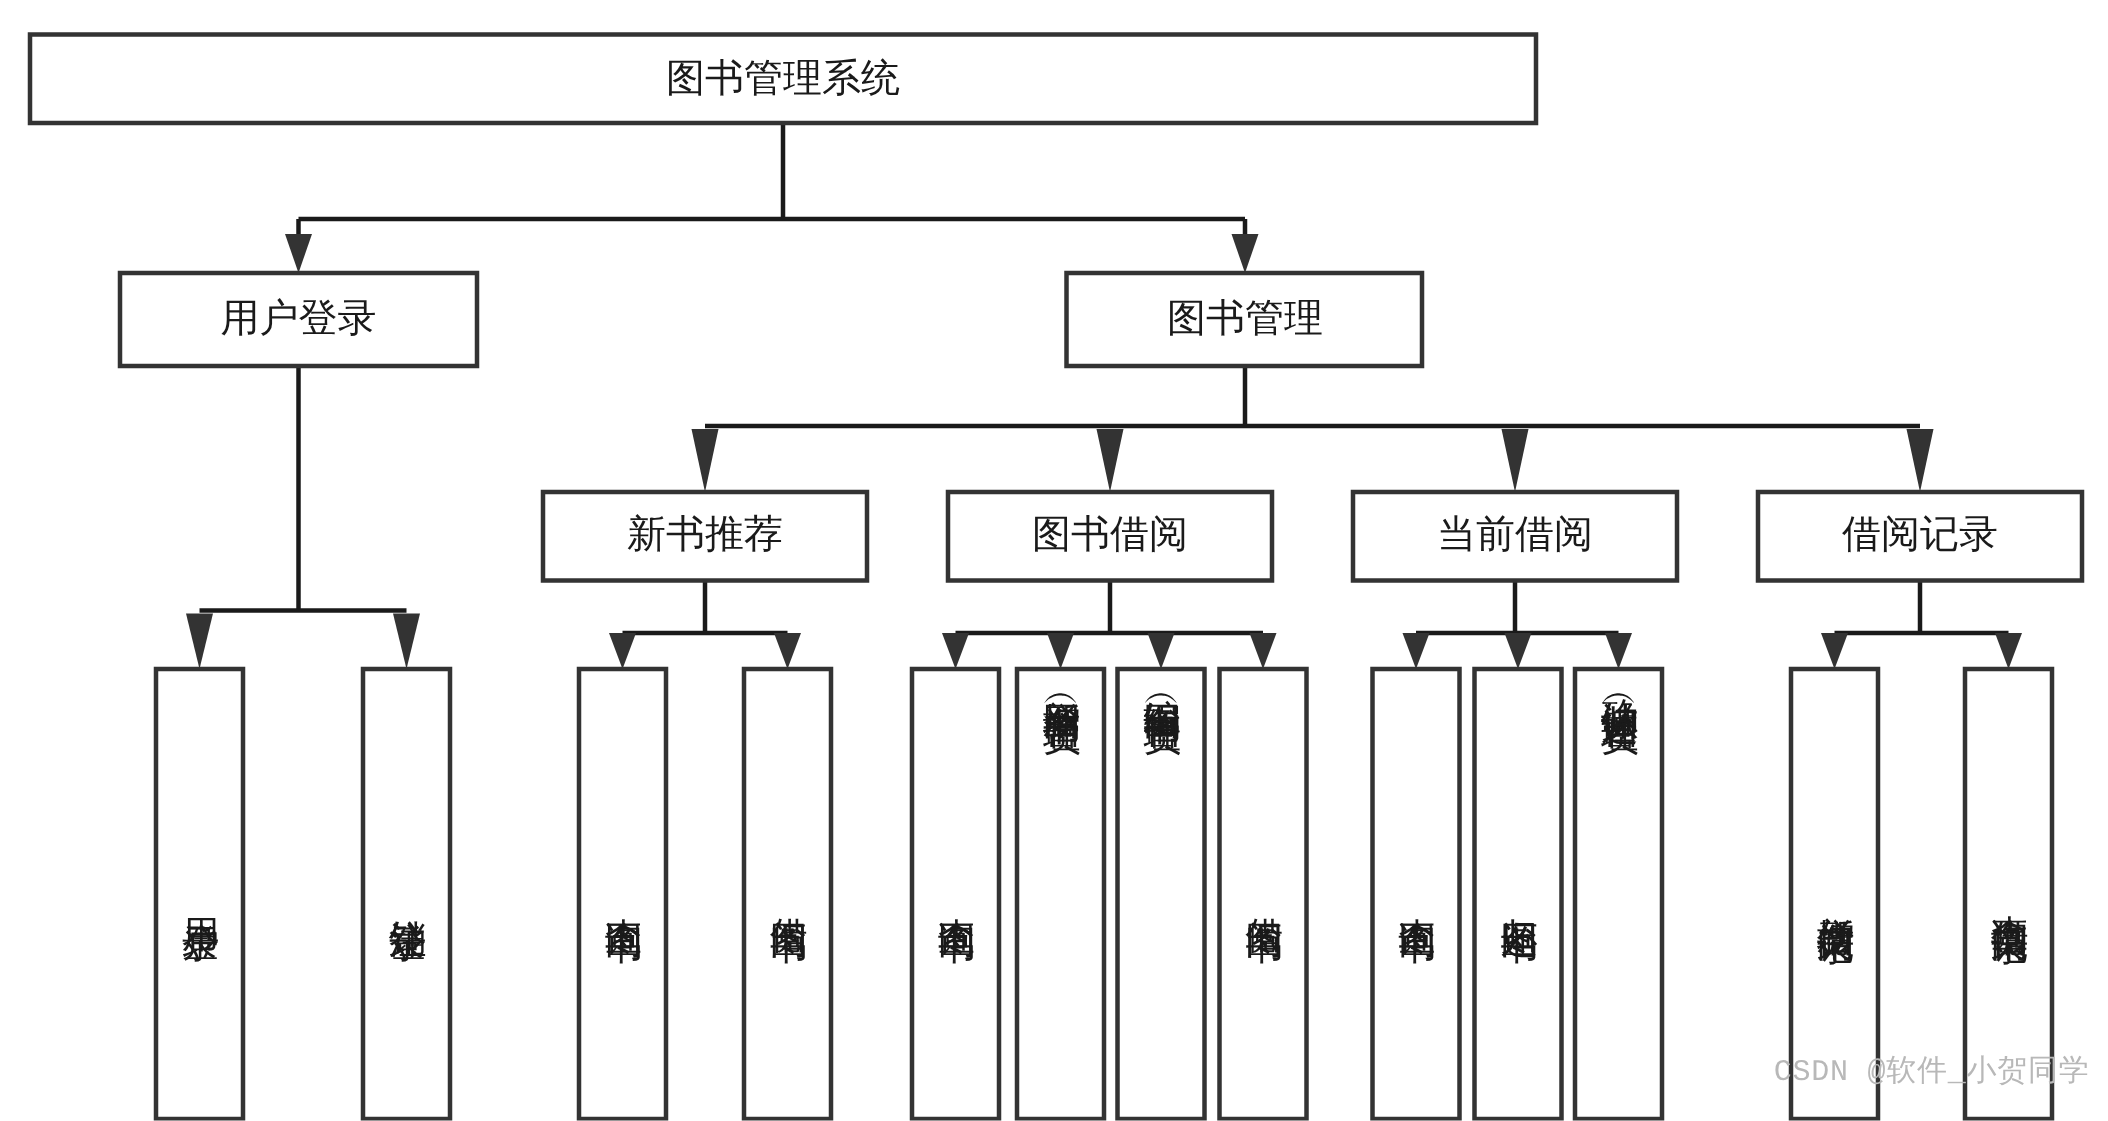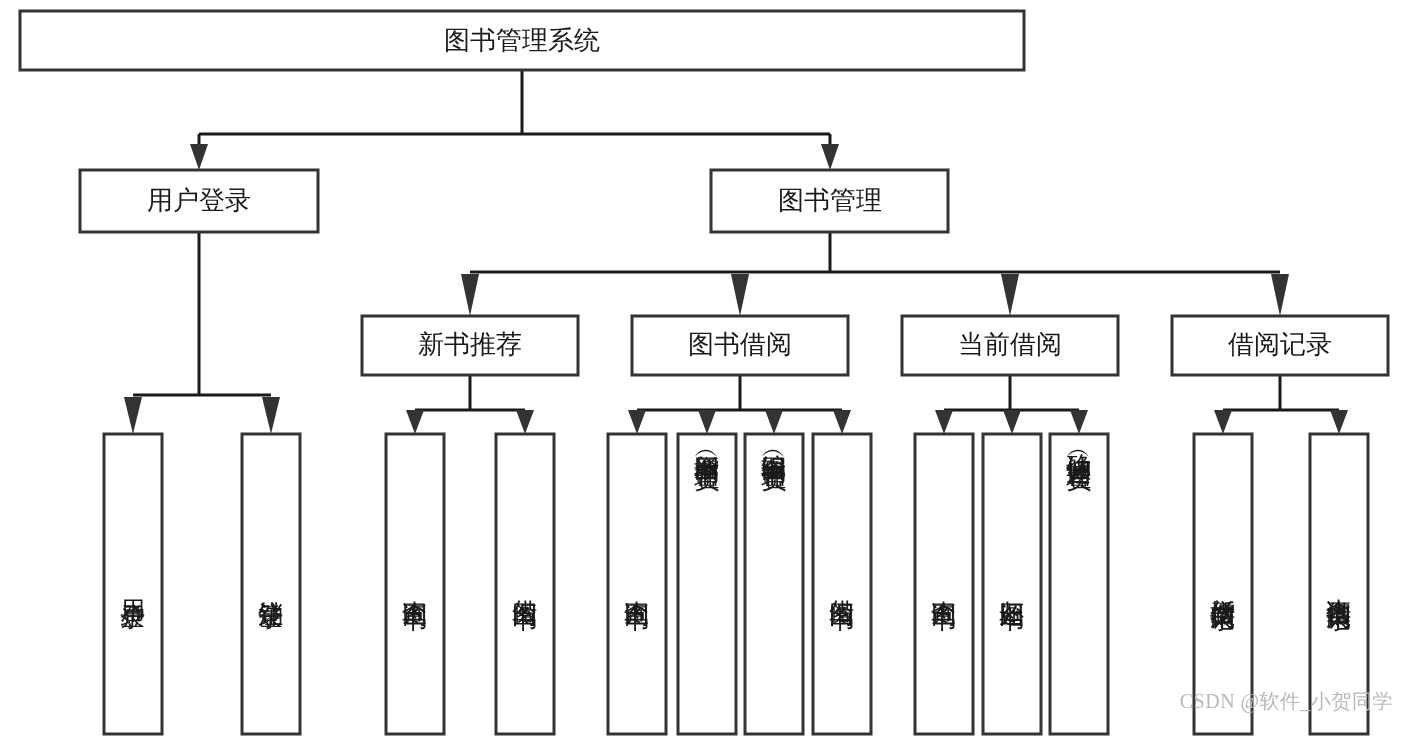--- a/index.html
+++ b/index.html
@@ -10,21 +10,21 @@
   body {
     width: 1405px;
     height: 747px;
     font-family: "Liberation Sans", "DejaVu Sans", sans-serif;
     position: relative;
     overflow: hidden;
   }
   #diagram-root {
     position: absolute;
     left: 0;
-    top: 0;
+    top: 12px;
     width: 1405px;
     height: 721px;
   }
   svg.flow {
     display: block;
     width: 1405px;
     height: 747px;
   }
   .node-rect {
     fill: #ffffff;
@@ -65,21 +65,21 @@
     line-height: 1.06;
     letter-spacing: 2px;
     color: #1a1a1a;
     white-space: nowrap;
     text-align: center;
   }
   .watermark {
     position: absolute;
     right: 12px;
     bottom: 6px;
-    font-family: Liberation Serif, serif;
+    font-family: Liberation Mono, monospace;
     font-size: 20px;
     color: #b8b8b8;
     letter-spacing: 0.5px;
     white-space: nowrap;
     margin-left: 16px;
   }
 </style>
 </head>
 <body>
 

